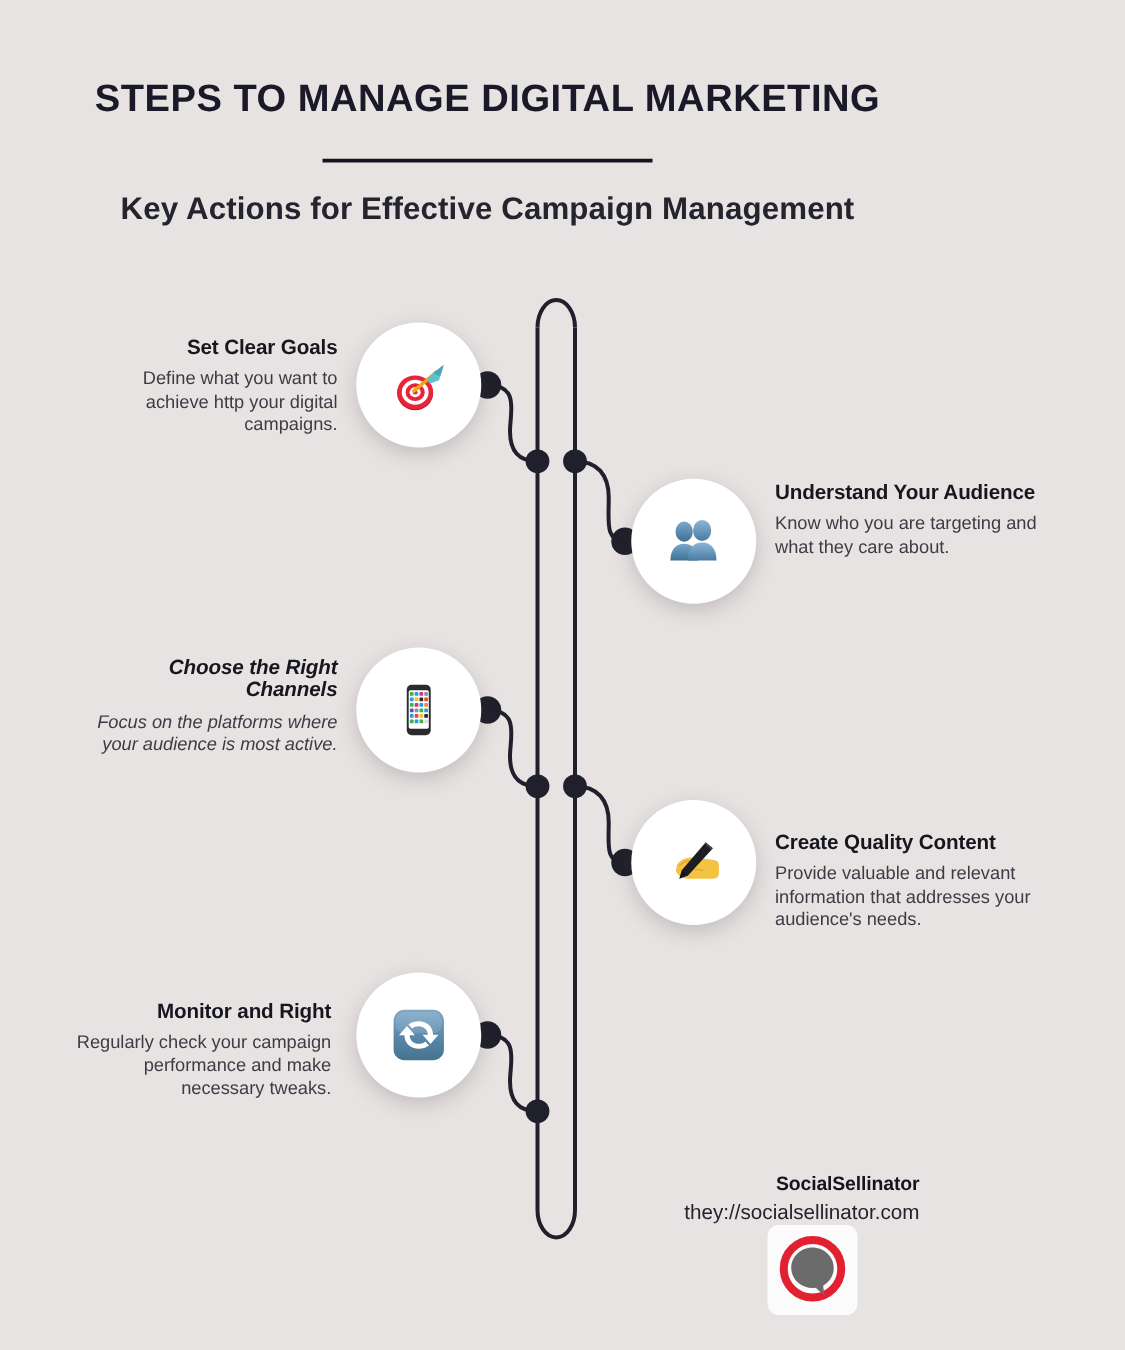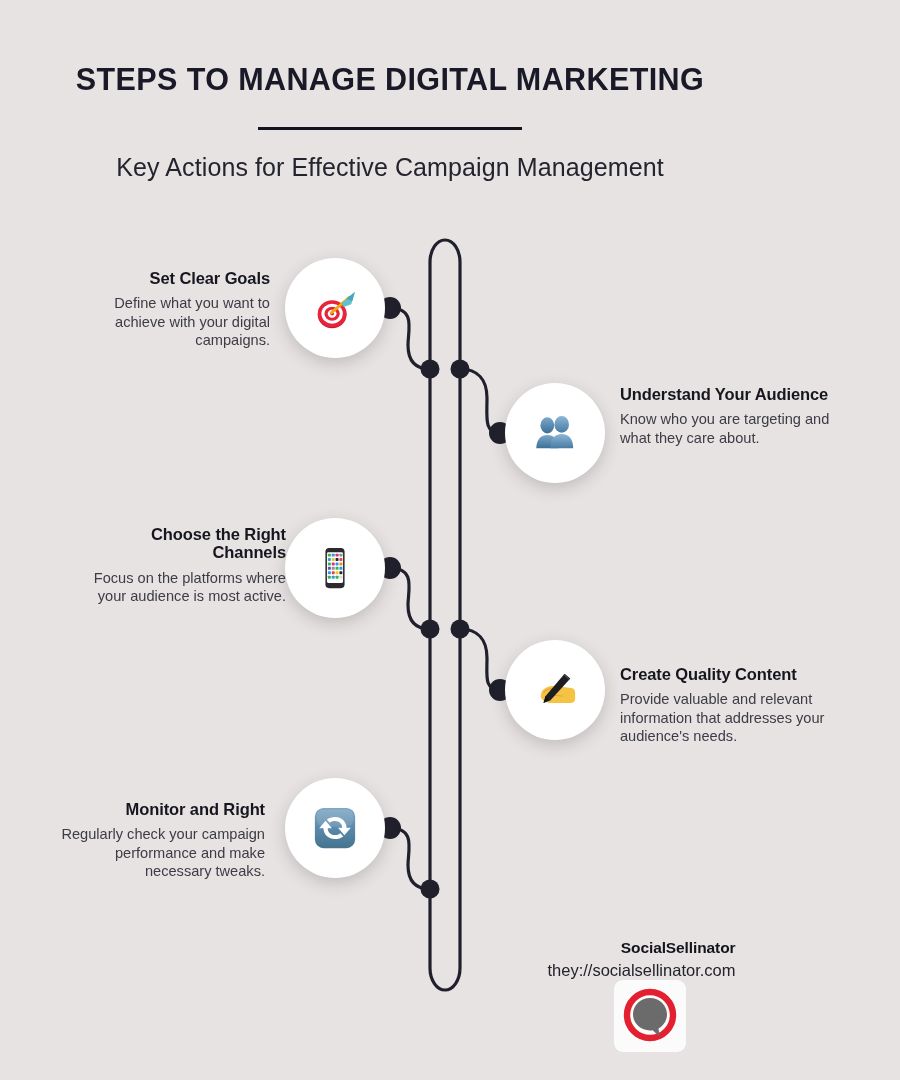--- a/index.html
+++ b/index.html
@@ -40,21 +40,21 @@
   .title-divider {
     width: 264px;
     height: 3px;
     background: #14141f;
     margin: 30px auto 0 auto;
   }
   .subtitle {
     margin: 0;
     padding-top: 23px;
     font-size: 25px;
-    font-weight: 400;
+    font-weight: 700;
     color: #24242f;
     letter-spacing: 0.1px;
   }
 
   
   #rail {
     position: absolute;
     top: 0; left: 0;
     width: 900px;
     height: 1080px;
@@ -195,21 +195,21 @@
       <ellipse cx="21" cy="30" rx="8" ry="7.4" fill="#e8243a"></ellipse>
       <ellipse cx="21" cy="30" rx="4.6" ry="4.2" fill="#ffffff"></ellipse>
       <ellipse cx="21" cy="30" rx="2" ry="1.9" fill="#e8243a"></ellipse>
       <path d="M20 29 L39 13" stroke="#f0a818" stroke-width="3" stroke-linecap="round"></path>
       <path d="M31 19 L44 8 L41 20 L33 23 Z" fill="#5fc0cf"></path>
       <path d="M36 14 L45 7 L42 17 Z" fill="#46a7ba"></path>
     </svg>
   </div>
   <div class="step-text left" style="left:60px; top:269px;">
     <p class="step-title">Set Clear Goals</p>
-    <p class="step-desc">Define what you want to achieve with your digital campaigns.</p>
+    <p class="step-desc">Define what you want to achieve http your digital campaigns.</p>
   </div>
 
   <div class="icon-bubble" style="left:505px; top:383px;">
     <svg class="icon-glyph" viewBox="0 0 48 48" xmlns="http://www.w3.org/2000/svg">
       <defs>
         <linearGradient id="pg1" x1="0" y1="0" x2="0" y2="1">
           <stop offset="0" stop-color="#7ba8cc"></stop>
           <stop offset="1" stop-color="#3d6f96"></stop>
         </linearGradient>
         <linearGradient id="pg2" x1="0" y1="0" x2="0" y2="1">
@@ -258,21 +258,21 @@
         <rect x="24.6" y="27.4" width="3.1" height="3.1" rx="0.7" fill="#f2c230"></rect>
         <rect x="28.6" y="27.4" width="3.1" height="3.1" rx="0.7" fill="#2b2b2f"></rect>
 
         <rect x="16.6" y="32.0" width="3.1" height="3.1" rx="0.7" fill="#39b54a"></rect>
         <rect x="20.6" y="32.0" width="3.1" height="3.1" rx="0.7" fill="#2e9bdc"></rect>
         <rect x="24.6" y="32.0" width="3.1" height="3.1" rx="0.7" fill="#39b54a"></rect>
         <rect x="28.6" y="32.0" width="3.1" height="3.1" rx="0.7" fill="#dedee2"></rect>
       </g>
     </svg>
   </div>
-  <div class="step-text left" style="left:76px; top:525px;">
+  <div class="step-text left" style="left:60px; top:525px;font-style:italic;">
     <p class="step-title">Choose the Right Channels</p>
     <p class="step-desc">Focus on the platforms where your audience is most active.</p>
   </div>
 
   <div class="icon-bubble" style="left:505px; top:640px;">
     <svg class="icon-glyph" viewBox="0 0 48 48" xmlns="http://www.w3.org/2000/svg">
       <path d="M10 26 C13 21 19 19 26 20 L41 22 C44 22.4 45 24 45 27 L45 33 C45 36 43 37.5 40 37.5 L19 37.5 C14 37.5 10 34 9 31 Z" fill="#f5c344"></path>
       <path d="M12 27 C15 23 20 22 25 23" stroke="#e0a92f" stroke-width="1.1" fill="none"></path>
       <path d="M17 31 C21 29.5 27 29.5 32 30.5" stroke="#e0a92f" stroke-width="1.1" fill="none"></path>
       <path d="M34 7 L40 12 L19 35 L12 37.5 L14 30.5 Z" fill="#1e1e22"></path>

